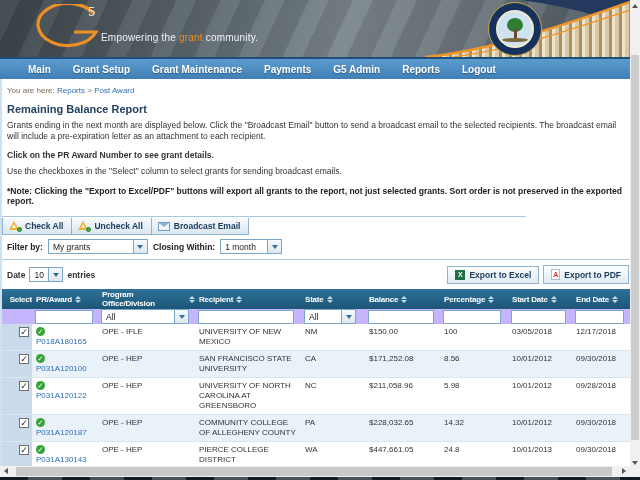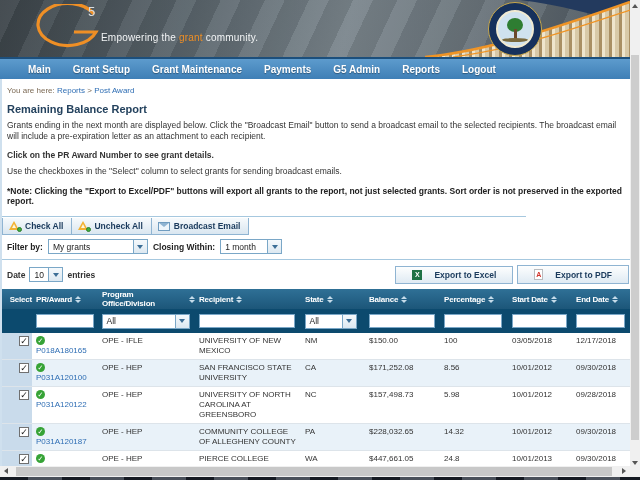--- a/index.html
+++ b/index.html
@@ -67,38 +67,38 @@
   .fselect { display:inline-flex; align-items:stretch; border:1px solid #7aa7c7; background:#fff; height:15px; }
   .fselect .fval { font-size:8.5px; color:#222; padding:1px 4px; display:flex; align-items:center; }
   .fselect .fbtn { width:14px; border-left:1px solid #7aa7c7; background:linear-gradient(#f5f9fc,#dce8f1);
     display:flex; align-items:center; justify-content:center; cursor:pointer; }
   .chev { width:0; height:0; border-left:3px solid transparent; border-right:3px solid transparent;
     border-top:4px solid #3c6e96; }
 
   .show-row { display:flex; align-items:center; gap:4px; margin-top:5px; width:622px; }
   .show-label { font-size:8.5px; font-weight:bold; color:#333; }
   .spacer { flex:1; }
-  .exp-btn { display:flex; align-items:center; gap:12px; padding:3px 16px; font-size:8.5px; font-weight:bold;
+  .exp-btn { display:flex; align-items:center; gap:4px; padding:3px 7px; font-size:8.5px; font-weight:bold;
     color:#1a3a5c; background:linear-gradient(#fdfefe,#dfeaf3); border:1px solid #8fb4d2; cursor:pointer; }
   .xls-icon { width:10px; height:10px; background:#1e7145; color:#fff; font-size:7px; font-weight:bold;
     display:flex; align-items:center; justify-content:center; }
   .pdf-icon { width:9px; height:11px; background:#fff; border:1px solid #b9bcc0; position:relative;
     display:flex; align-items:center; justify-content:center; color:#d0342c; font-size:7px; font-weight:bold; }
 
   
   .grid { margin-top:5px; margin-left:-5px; width:628px; font-size:8px; }
   .hrow { display:flex; background:linear-gradient(#2f7096,#1c5679); height:20px; }
   .th { display:flex; align-items:center; gap:3px; padding-left:4px; color:#fff; font-weight:bold;
     font-size:8px; letter-spacing:-0.2px; cursor:pointer; }
   .sort { display:inline-flex; flex-direction:column; gap:1px; cursor:pointer; }
   .sort .su { width:0; height:0; border-left:3px solid transparent; border-right:3px solid transparent;
     border-bottom:3px solid #c6dcea; }
   .sort .sd { width:0; height:0; border-left:3px solid transparent; border-right:3px solid transparent;
     border-top:3px solid #c6dcea; }
-  .frow { display:flex; background:#0c4a6e; height:24px; align-items:center;justify-content:center; }
+  .frow { display:flex; background:#c4b5fd; height:15px; align-items:center; }
   .fcell { padding-left:3px; }
   .finput { height:14px; border:1px solid #7aa7c7; background:#fff; font-size:8px; padding:0 2px; }
   .tr { display:flex; background:#fff; border-bottom:1px solid #dde4ea; }
   .tr.alt { background:#e9f2f9; }
   .td { padding:3px 3px 3px 4px; line-height:10px; color:#333; }
   .selcol { background:#c9dbeb; display:flex; justify-content:center; align-items:flex-start; padding-top:3px; }
   .cb { width:10px; height:10px; background:#fff; border:1px solid #707070; font-size:9px; line-height:9px;
     color:#222; text-align:center; cursor:pointer; }
   .okicon { display:inline-flex; width:9px; height:9px; border-radius:50%; background:#36a336; color:#fff;
     font-size:7px; line-height:9px; align-items:center; justify-content:center; margin-right:3px;
@@ -353,21 +353,21 @@
           <div class="td c8"><span>09/30/2018</span></div>
         </div>
         <div class="tr">
           <div class="td c0 selcol">
             <span class="cb">✓</span>
           </div>
           <div class="td c1"><span class="okicon">✓</span><a class="award-link">P031A120122</a></div>
           <div class="td c2"><span>OPE - HEP</span></div>
           <div class="td c3"><span>UNIVERSITY OF NORTH CAROLINA AT GREENSBORO</span></div>
           <div class="td c4"><span>NC</span></div>
-          <div class="td c5"><span>$157,498.73</span></div>
+          <div class="td c5"><span>$211,058.96</span></div>
           <div class="td c6"><span>5.98</span></div>
           <div class="td c7"><span>10/01/2012</span></div>
           <div class="td c8"><span>09/28/2018</span></div>
         </div>
         <div class="tr alt">
           <div class="td c0 selcol">
             <span class="cb">✓</span>
           </div>
           <div class="td c1"><span class="okicon">✓</span><a class="award-link">P031A120187</a></div>
           <div class="td c2"><span>OPE - HEP</span></div>

